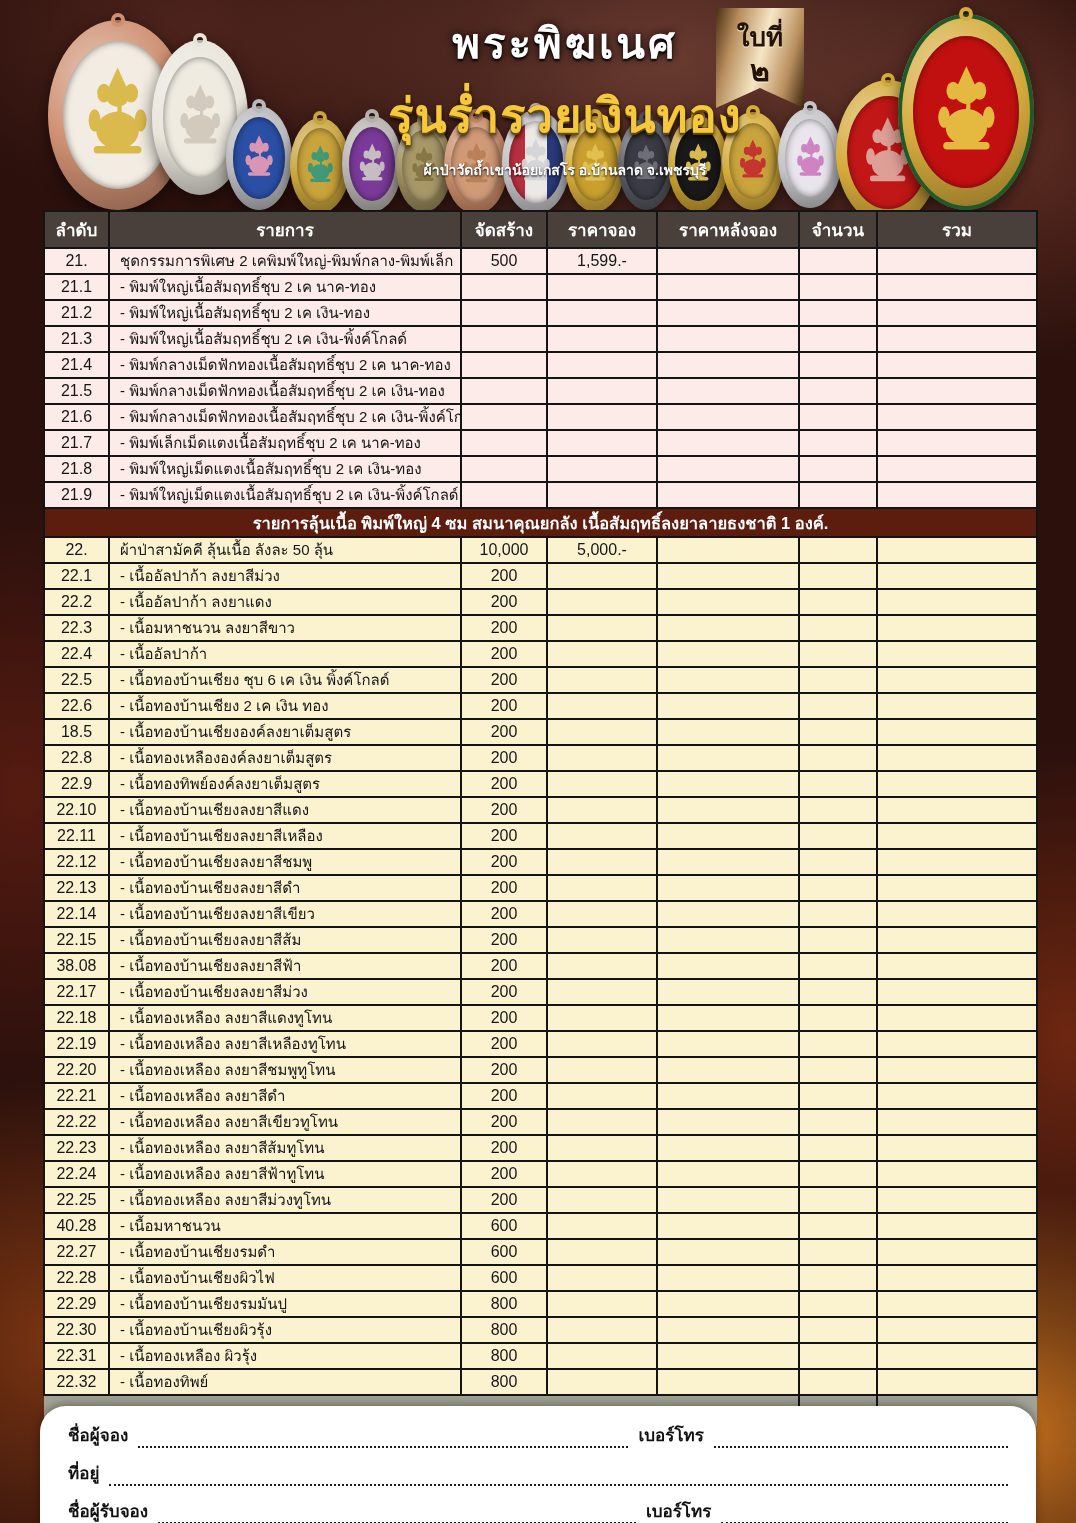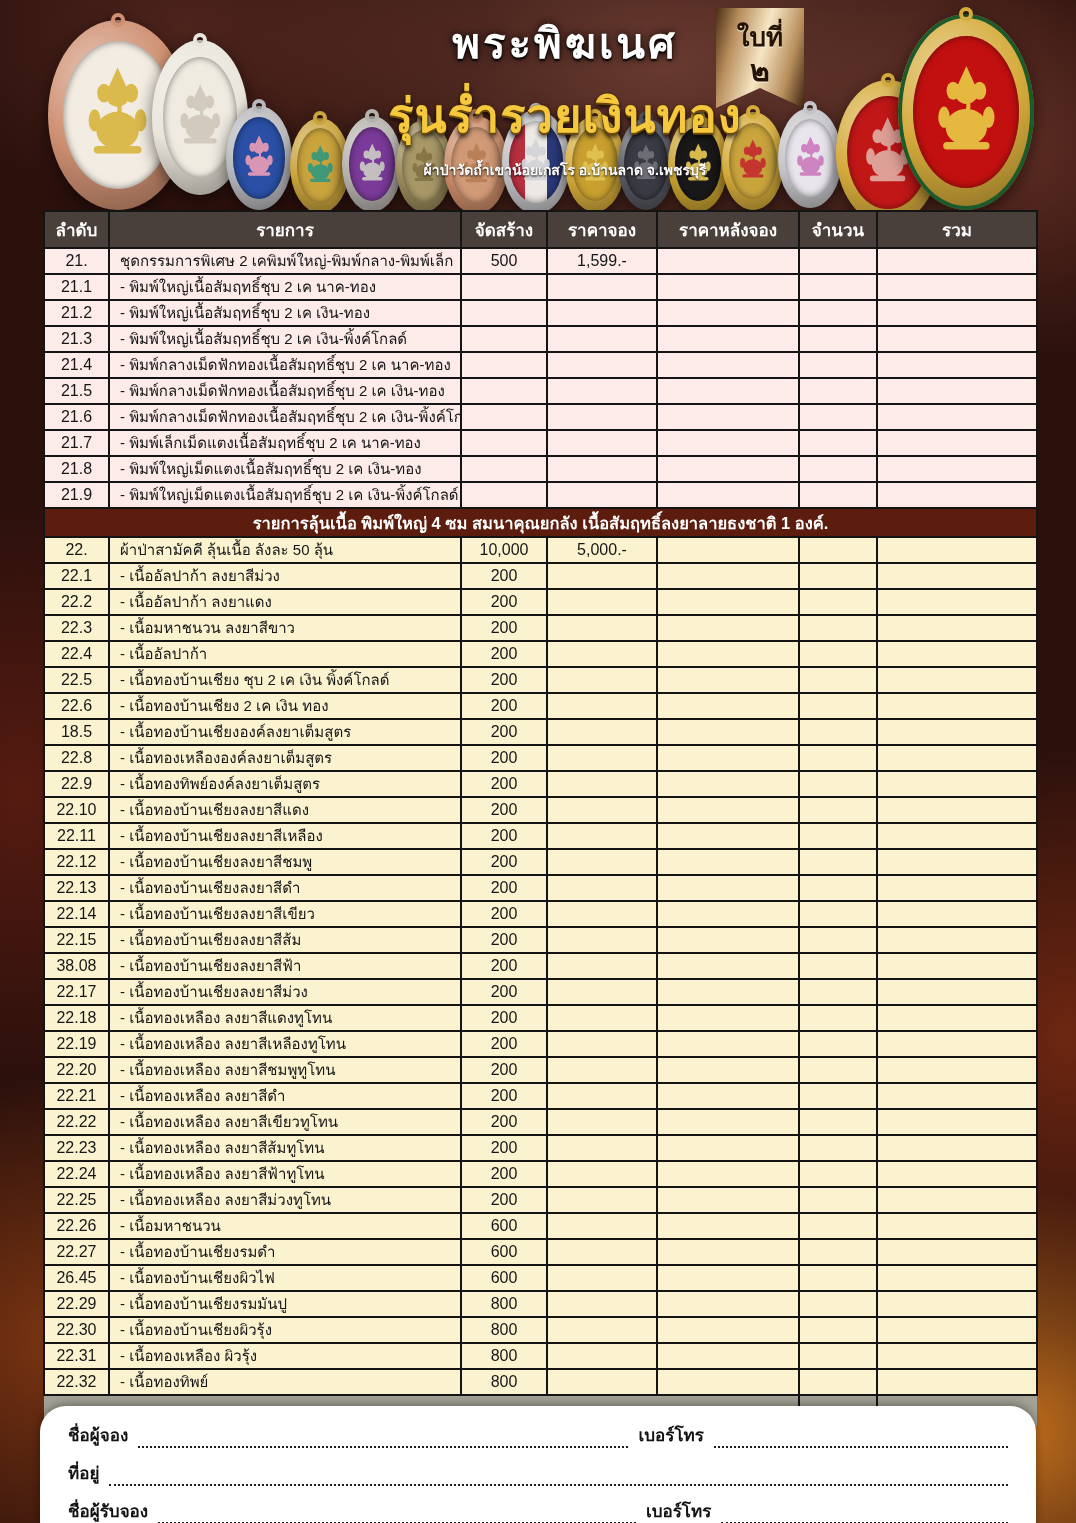--- a/index.html
+++ b/index.html
@@ -539,21 +539,21 @@
           <td class="c-no">22.4</td>
           <td class="c-item">- เนื้ออัลปาก้า</td>
           <td class="c-made">200</td>
           <td class="c-price"></td>
           <td class="c-after"></td>
           <td class="c-qty"></td>
           <td class="c-total"></td>
         </tr>
         <tr class="row-cream">
           <td class="c-no">22.5</td>
-          <td class="c-item">- เนื้อทองบ้านเชียง ชุบ 2 เค เงิน พิ้งค์โกลด์</td>
+          <td class="c-item">- เนื้อทองบ้านเชียง ชุบ 6 เค เงิน พิ้งค์โกลด์</td>
           <td class="c-made">200</td>
           <td class="c-price"></td>
           <td class="c-after"></td>
           <td class="c-qty"></td>
           <td class="c-total"></td>
         </tr>
         <tr class="row-cream">
           <td class="c-no">22.6</td>
           <td class="c-item">- เนื้อทองบ้านเชียง 2 เค เงิน ทอง</td>
           <td class="c-made">200</td>
@@ -727,39 +727,39 @@
         <tr class="row-cream">
           <td class="c-no">22.25</td>
           <td class="c-item">- เนื้อทองเหลือง ลงยาสีม่วงทูโทน</td>
           <td class="c-made">200</td>
           <td class="c-price"></td>
           <td class="c-after"></td>
           <td class="c-qty"></td>
           <td class="c-total"></td>
         </tr>
         <tr class="row-cream">
-          <td class="c-no">22.26</td>
+          <td class="c-no">40.28</td>
           <td class="c-item">- เนื้อมหาชนวน</td>
           <td class="c-made">600</td>
           <td class="c-price"></td>
           <td class="c-after"></td>
           <td class="c-qty"></td>
           <td class="c-total"></td>
         </tr>
         <tr class="row-cream">
           <td class="c-no">22.27</td>
           <td class="c-item">- เนื้อทองบ้านเชียงรมดำ</td>
           <td class="c-made">600</td>
           <td class="c-price"></td>
           <td class="c-after"></td>
           <td class="c-qty"></td>
           <td class="c-total"></td>
         </tr>
         <tr class="row-cream">
-          <td class="c-no">26.45</td>
+          <td class="c-no">22.28</td>
           <td class="c-item">- เนื้อทองบ้านเชียงผิวไฟ</td>
           <td class="c-made">600</td>
           <td class="c-price"></td>
           <td class="c-after"></td>
           <td class="c-qty"></td>
           <td class="c-total"></td>
         </tr>
         <tr class="row-cream">
           <td class="c-no">22.29</td>
           <td class="c-item">- เนื้อทองบ้านเชียงรมมันปู</td>

